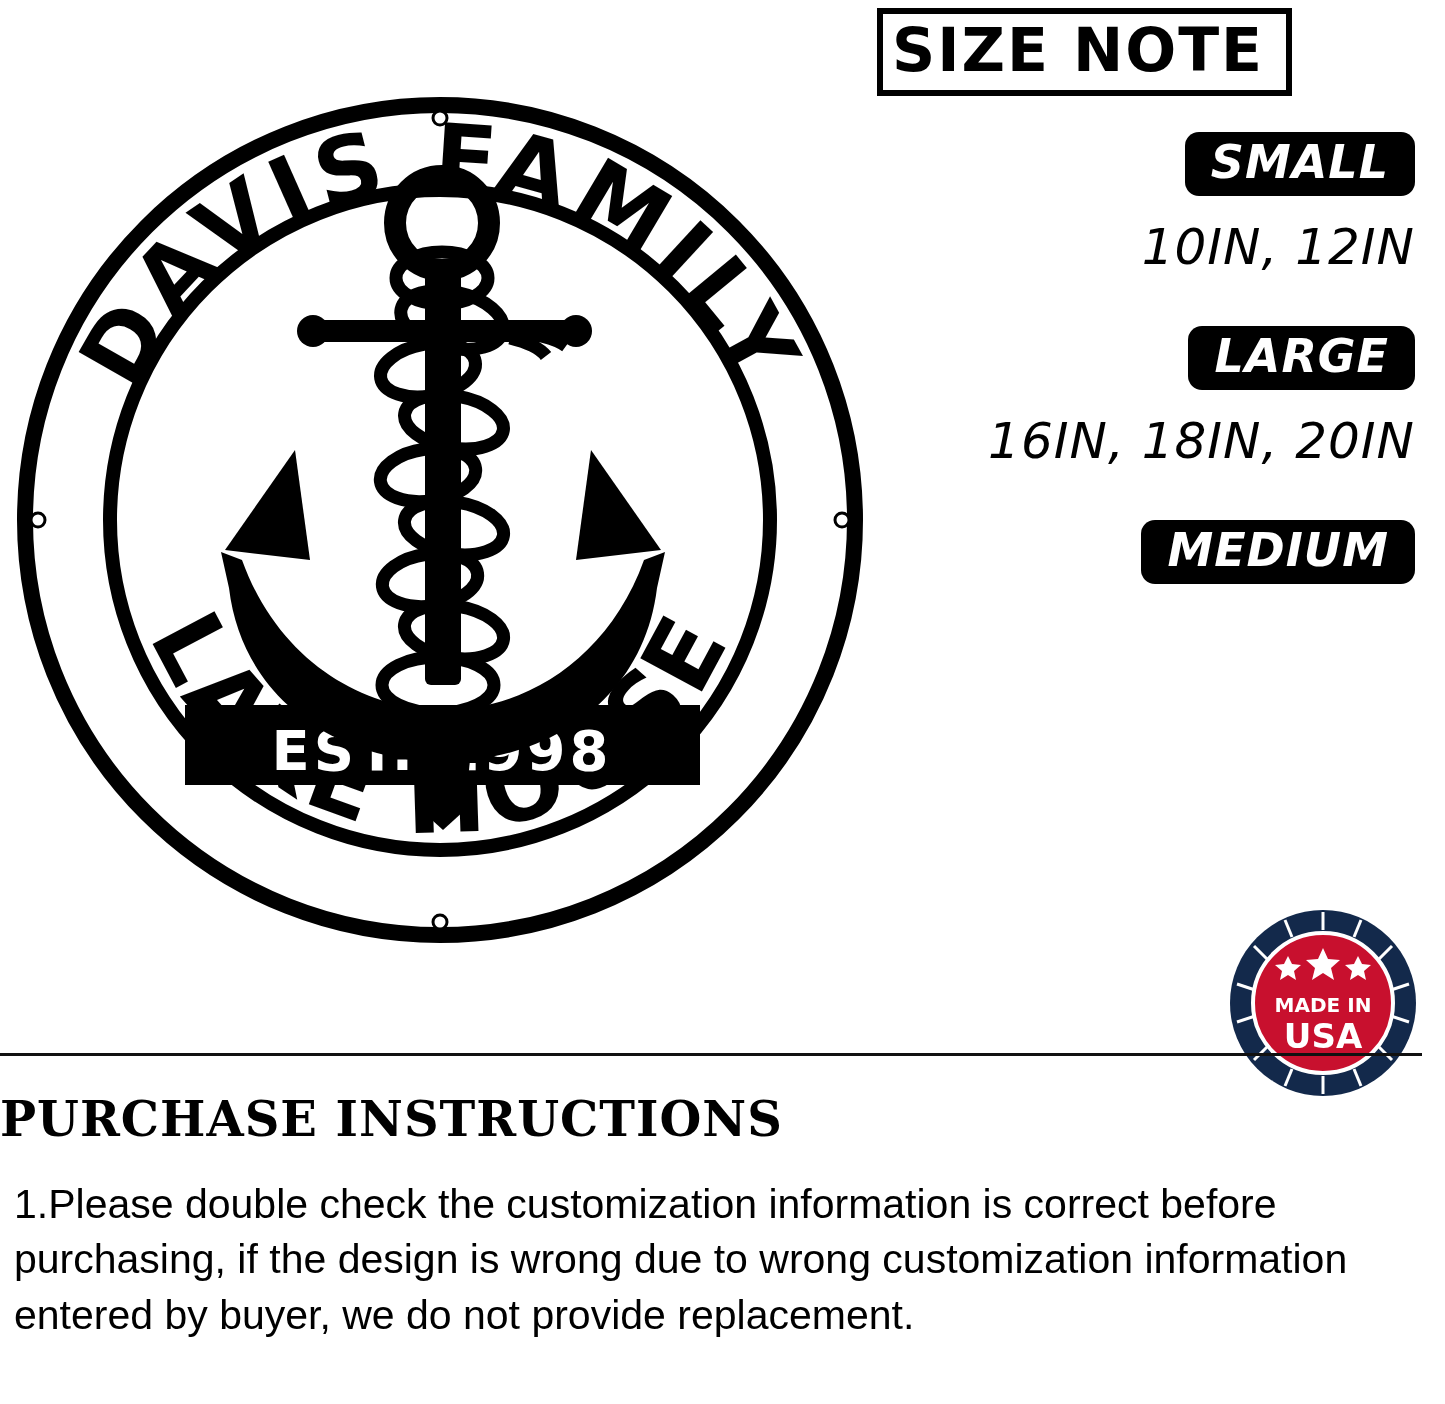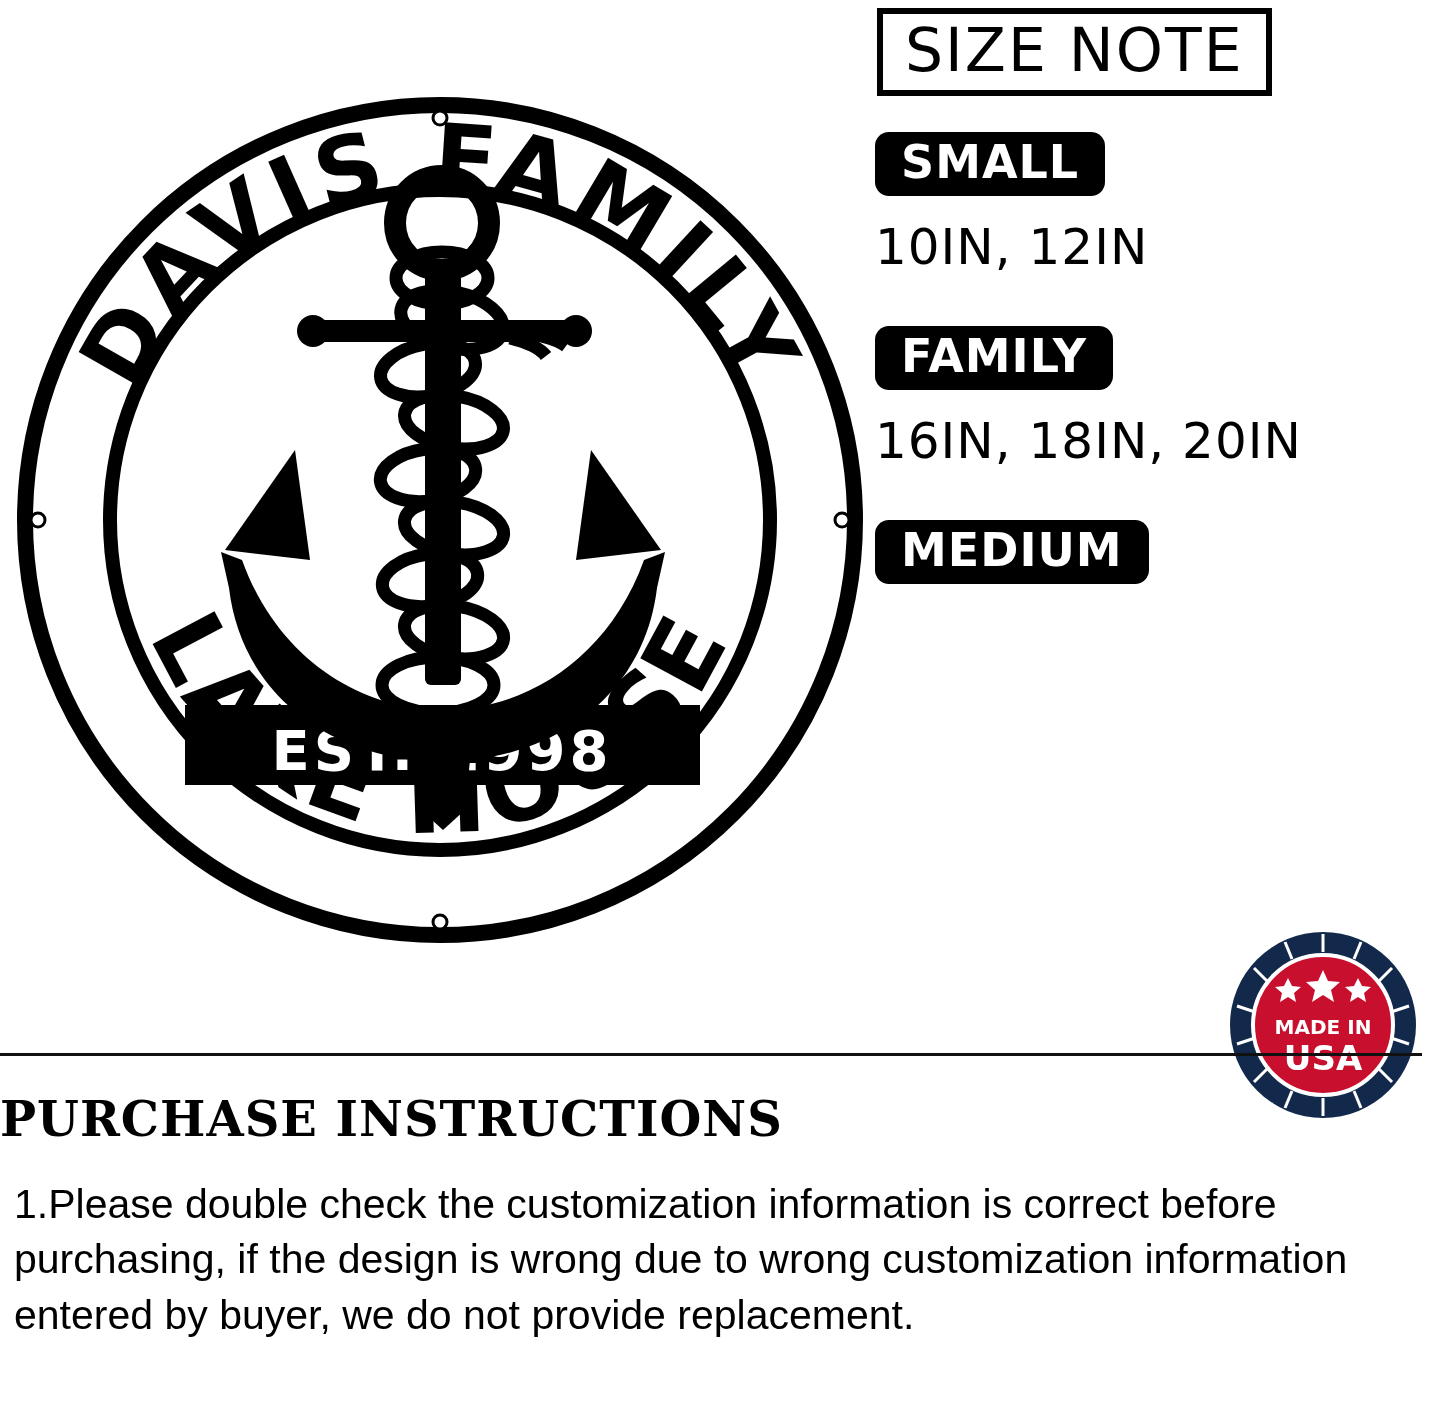--- a/index.html
+++ b/index.html
@@ -33,31 +33,32 @@
   
   .size-note {
     position: absolute;
     left: 875px;
     top: 8px;
     width: 560px;
   }
   .size-note-title {
     display: inline-block;
     border: 6px solid #000;
-    padding: 6px 22px 10px 22px;
+    padding: 6px 22px 10px 9px;
     font-family: "DejaVu Sans", sans-serif;
-    font-weight: normal;
+    font-weight: bold;
     font-size: 60px;
     letter-spacing: 2px;
     line-height: 1;
     margin-left: 2px;
   }
   .size-block {
-    text-align: left;
+    text-align: right;
     width: 540px;
+    font-style: italic;
   }
   .size-label {
     display: inline-block;
     background: #000;
     color: #fff;
     border-radius: 14px;
     padding: 7px 26px 11px 26px;
     font-family: "DejaVu Sans", sans-serif;
     font-weight: bold;
     font-size: 46px;
@@ -72,21 +73,21 @@
     letter-spacing: 1px;
   }
   .sb-small { margin-top: 36px; }
   .sb-medium { margin-top: 54px; }
   .sb-large { margin-top: 54px; }
 
   
   .usa-badge {
     position: absolute;
     left: 1228px;
-    top: 930px;
+    top: 908px;
     width: 190px;
     height: 190px;
   }
 
   
   .divider {
     position: absolute;
     left: 0;
     top: 1053px;
     width: 1422px;
@@ -198,21 +199,21 @@
 
 <div class="size-note">
   <div class="size-note-title">SIZE NOTE</div>
 
   <div class="size-block sb-small">
     <div class="size-label">SMALL</div>
     <div class="size-values">10IN, 12IN</div>
   </div>
 
   <div class="size-block sb-medium">
-    <div class="size-label">FAMILY</div>
+    <div class="size-label">LARGE</div>
     <div class="size-values">16IN, 18IN, 20IN</div>
   </div>
 
   <div class="size-block sb-large">
     <div class="size-label">MEDIUM</div>
   </div>
 </div>
 
 <div class="usa-badge">
   <svg width="190" height="190" viewBox="0 0 190 190">

